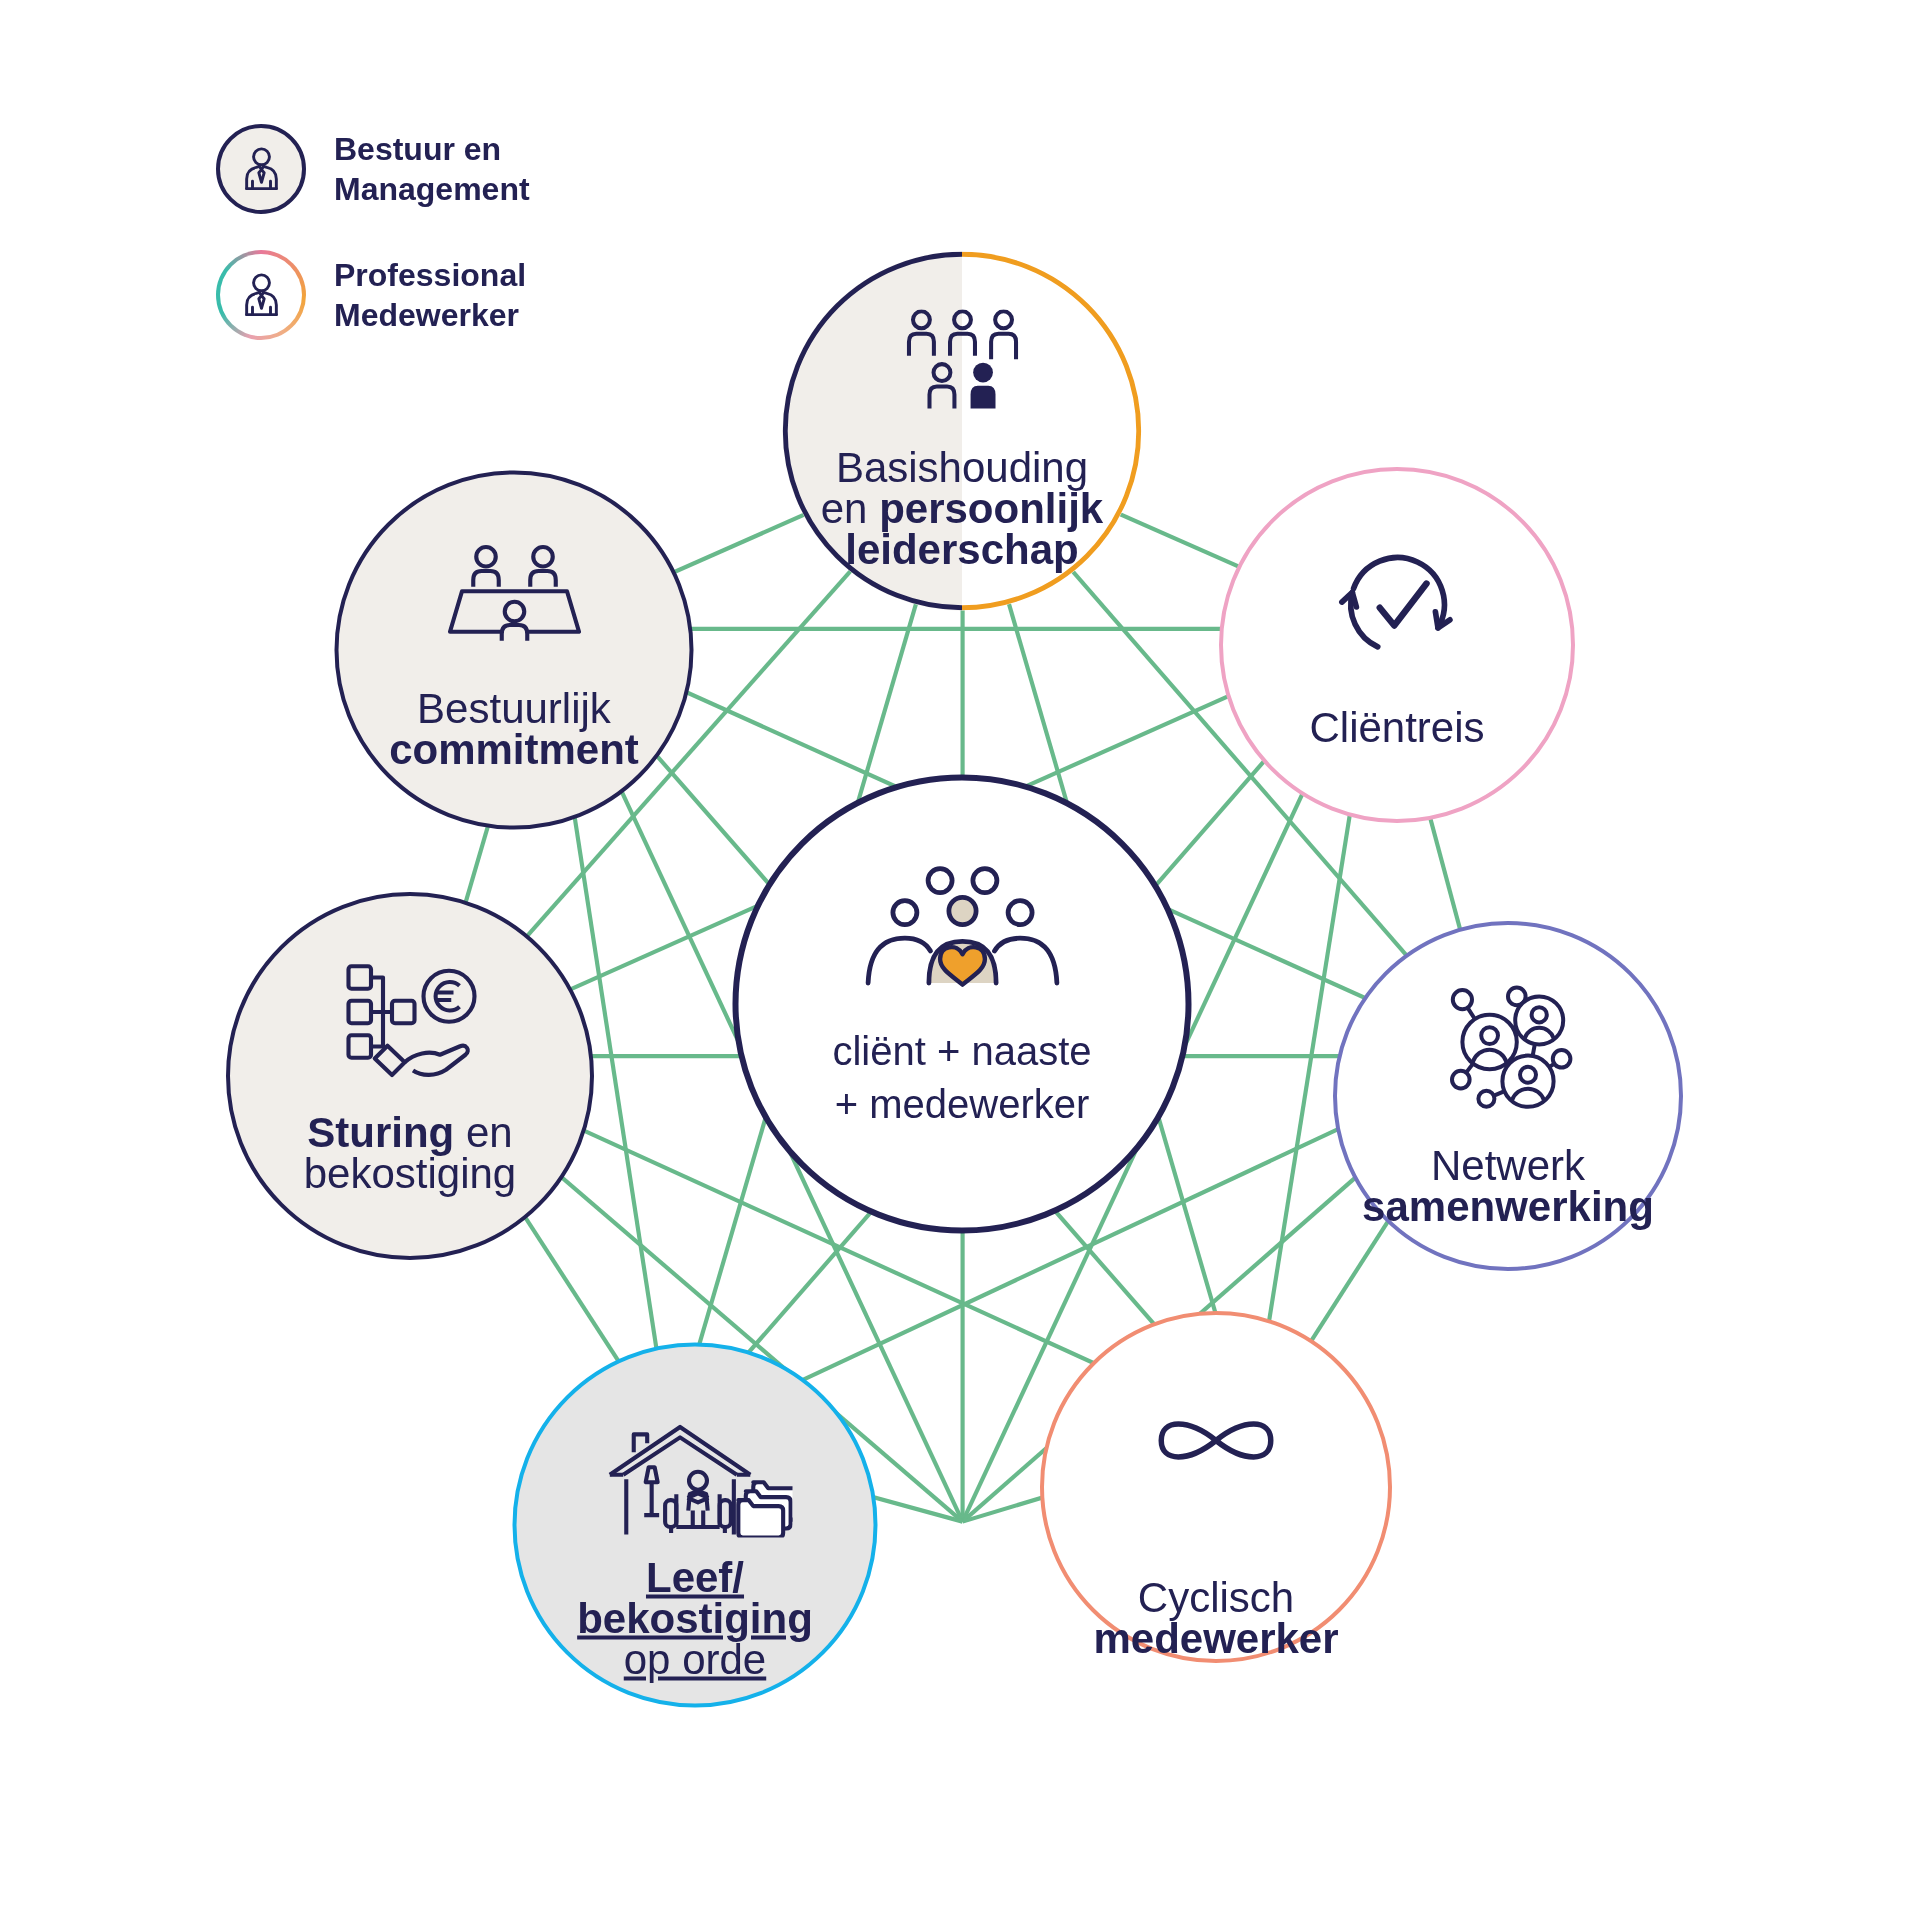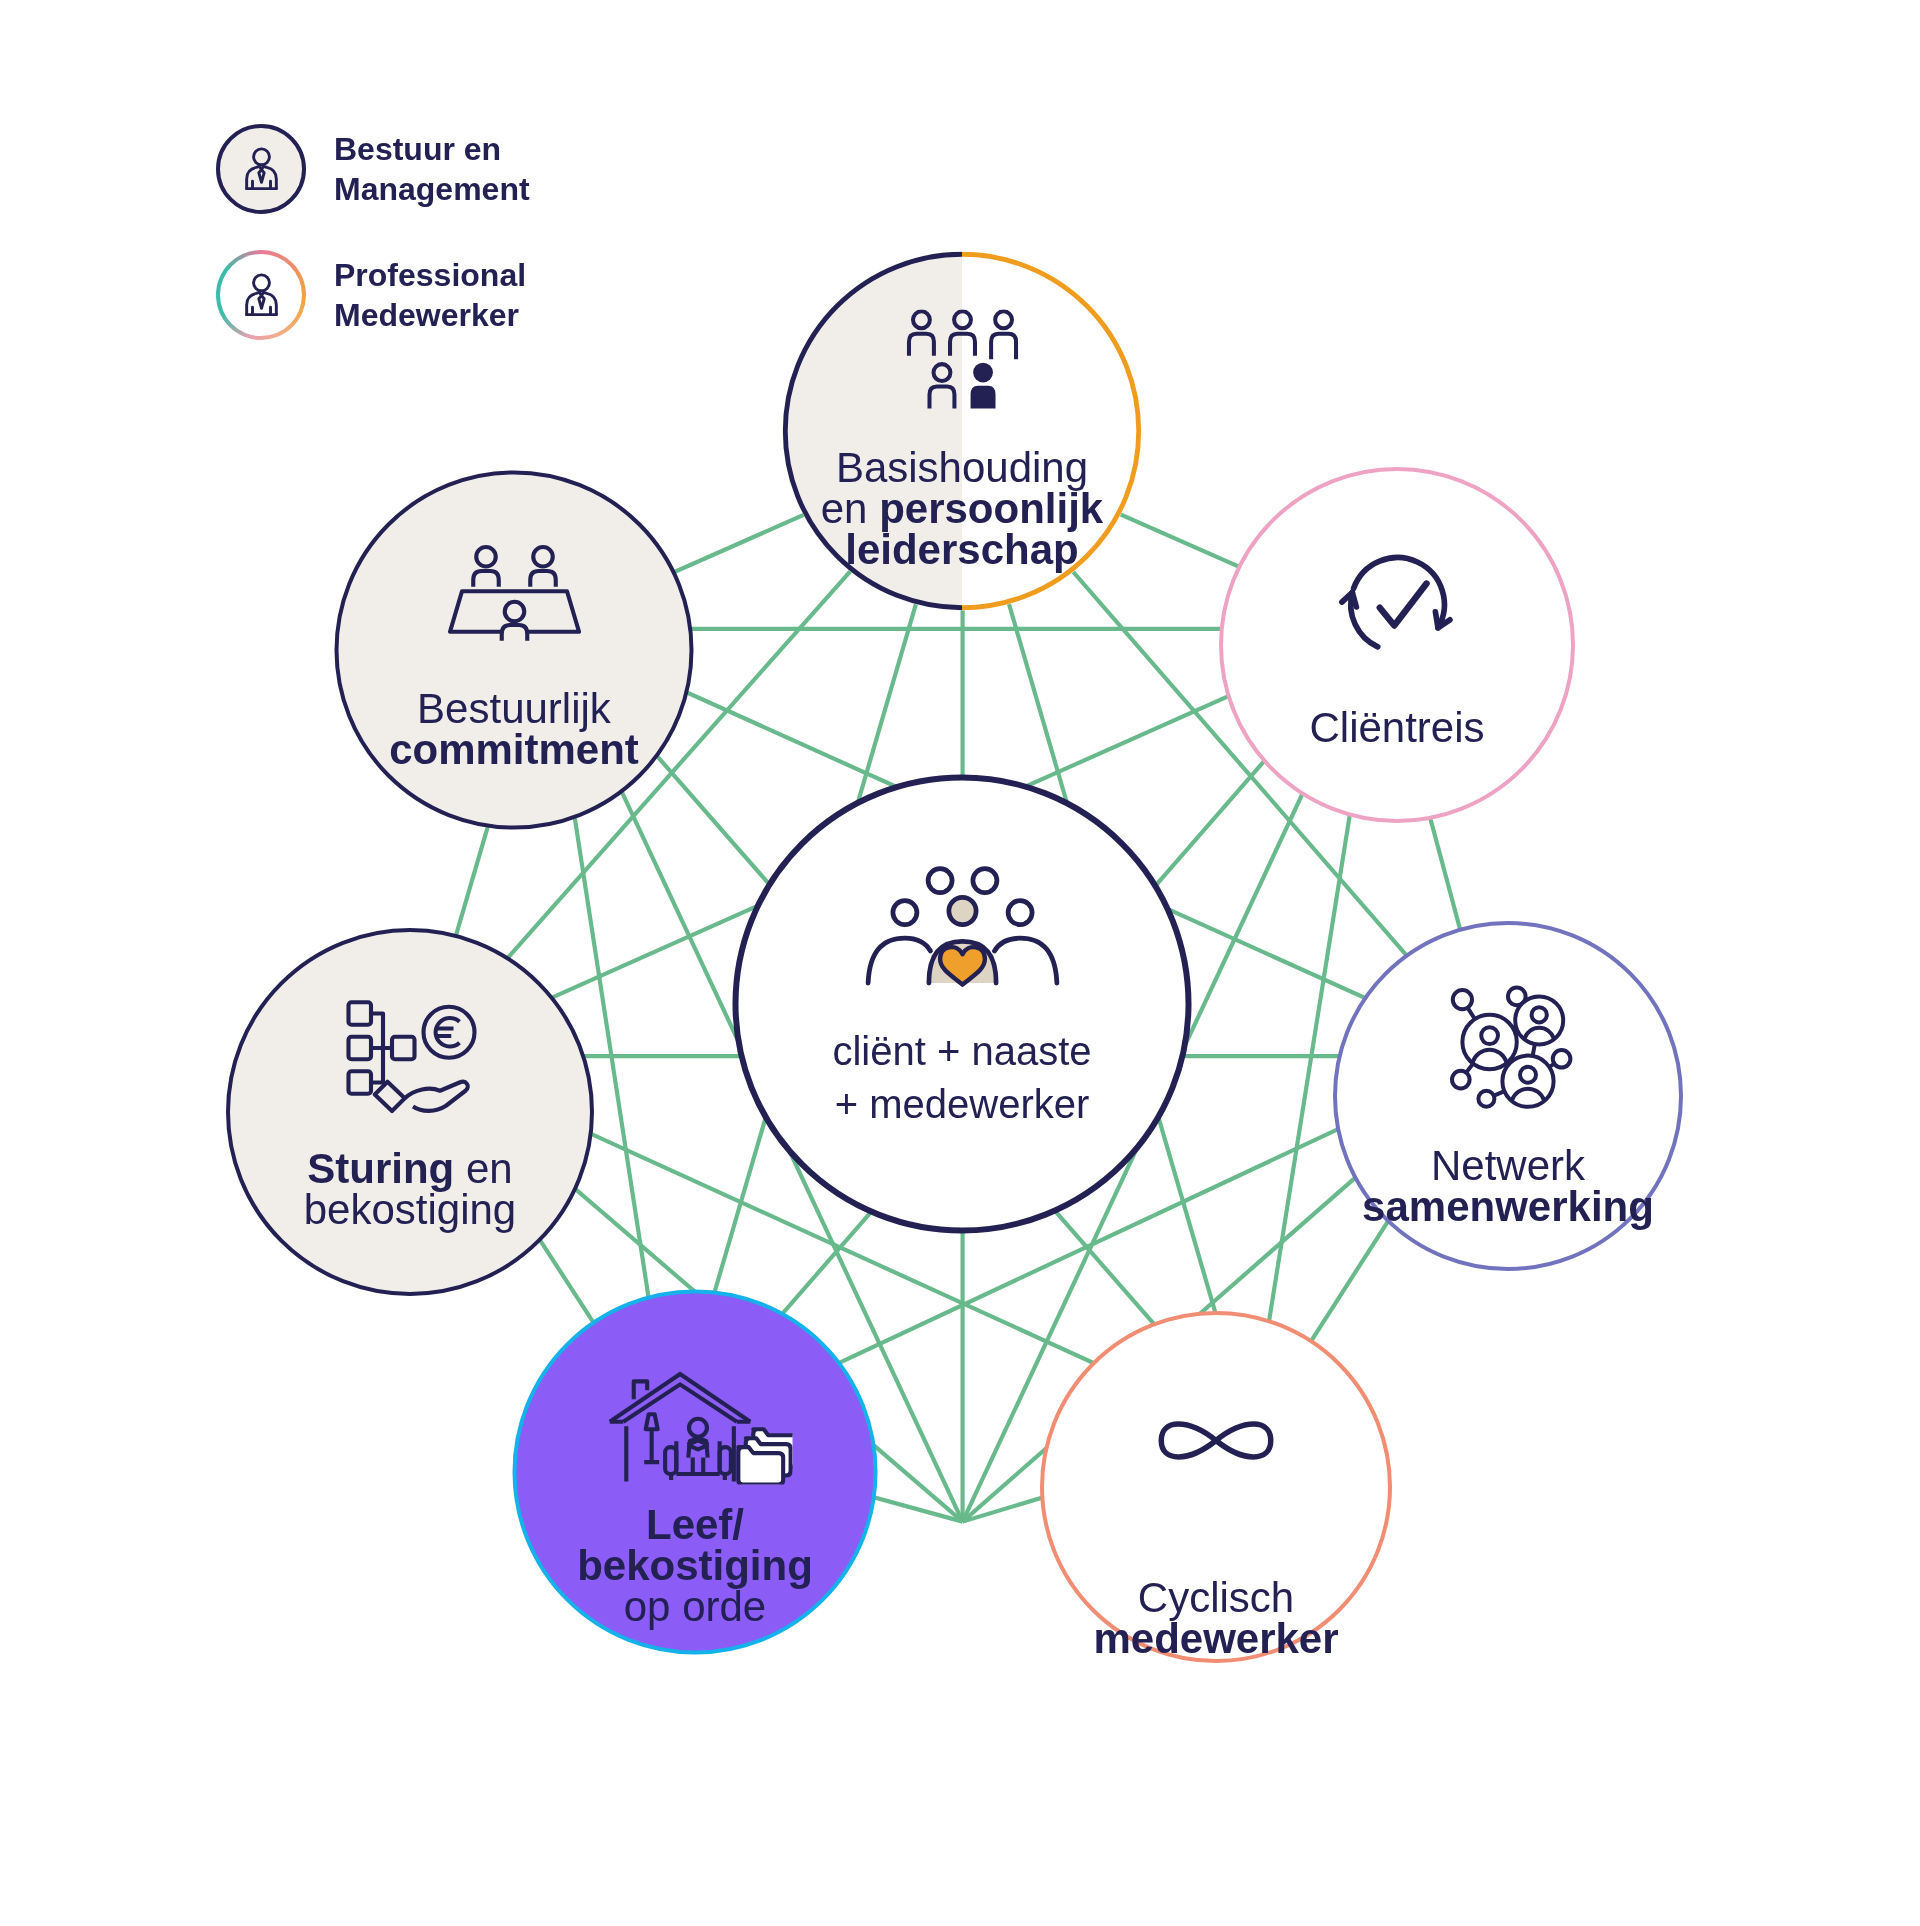--- a/index.html
+++ b/index.html
@@ -34,30 +34,30 @@
   .node-clientreis{
     left:1397px;top:645px;width:356px;height:356px;
     background:#ffffff;border:4.2px solid #efa3c4;padding-top:69px;
   }
   .node-centraal{
     left:962px;top:1004px;width:459px;height:459px;
     background:#ffffff;border:6.3px solid #232153;padding-top:82px;z-index:3;
   }
   .node-centraal .node-label{font-size:40px;line-height:53px;}
   .node-sturing{
-    left:410px;top:1112px;width:368px;height:368px;
+    left:410px;top:1076px;width:368px;height:368px;
     background:#f1eeea;border:4.9px solid #232153;padding-top:61px;
   }
   .node-netwerk{
     left:1508px;top:1096px;width:350px;height:350px;
     background:#ffffff;border:4.2px solid #7173bf;padding-top:57px;
   }
   .node-leef{
-    left:695px;top:1472px;width:365px;height:365px;
-    background:#8b5cf6;border:4.2px solid #14b1ea;padding-top:64px;
+    left:695px;top:1525px;width:365px;height:365px;
+    background:#e5e5e5;border:4.2px solid #14b1ea;padding-top:64px;text-decoration:underline;
   }
   .node-cyclisch{
     left:1216px;top:1487px;width:352px;height:352px;
     background:#ffffff;border:4.2px solid #f18d72;padding-top:89px;gap:48px;
   }
   .gap36{height:25px;} .gap44{height:31px;} .gap52{height:36px;} .gap24{height:16.7px;}
 
   
   .legend{position:absolute;left:0;top:0;z-index:4;}
   .legend-item{position:absolute;display:flex;align-items:center;}

